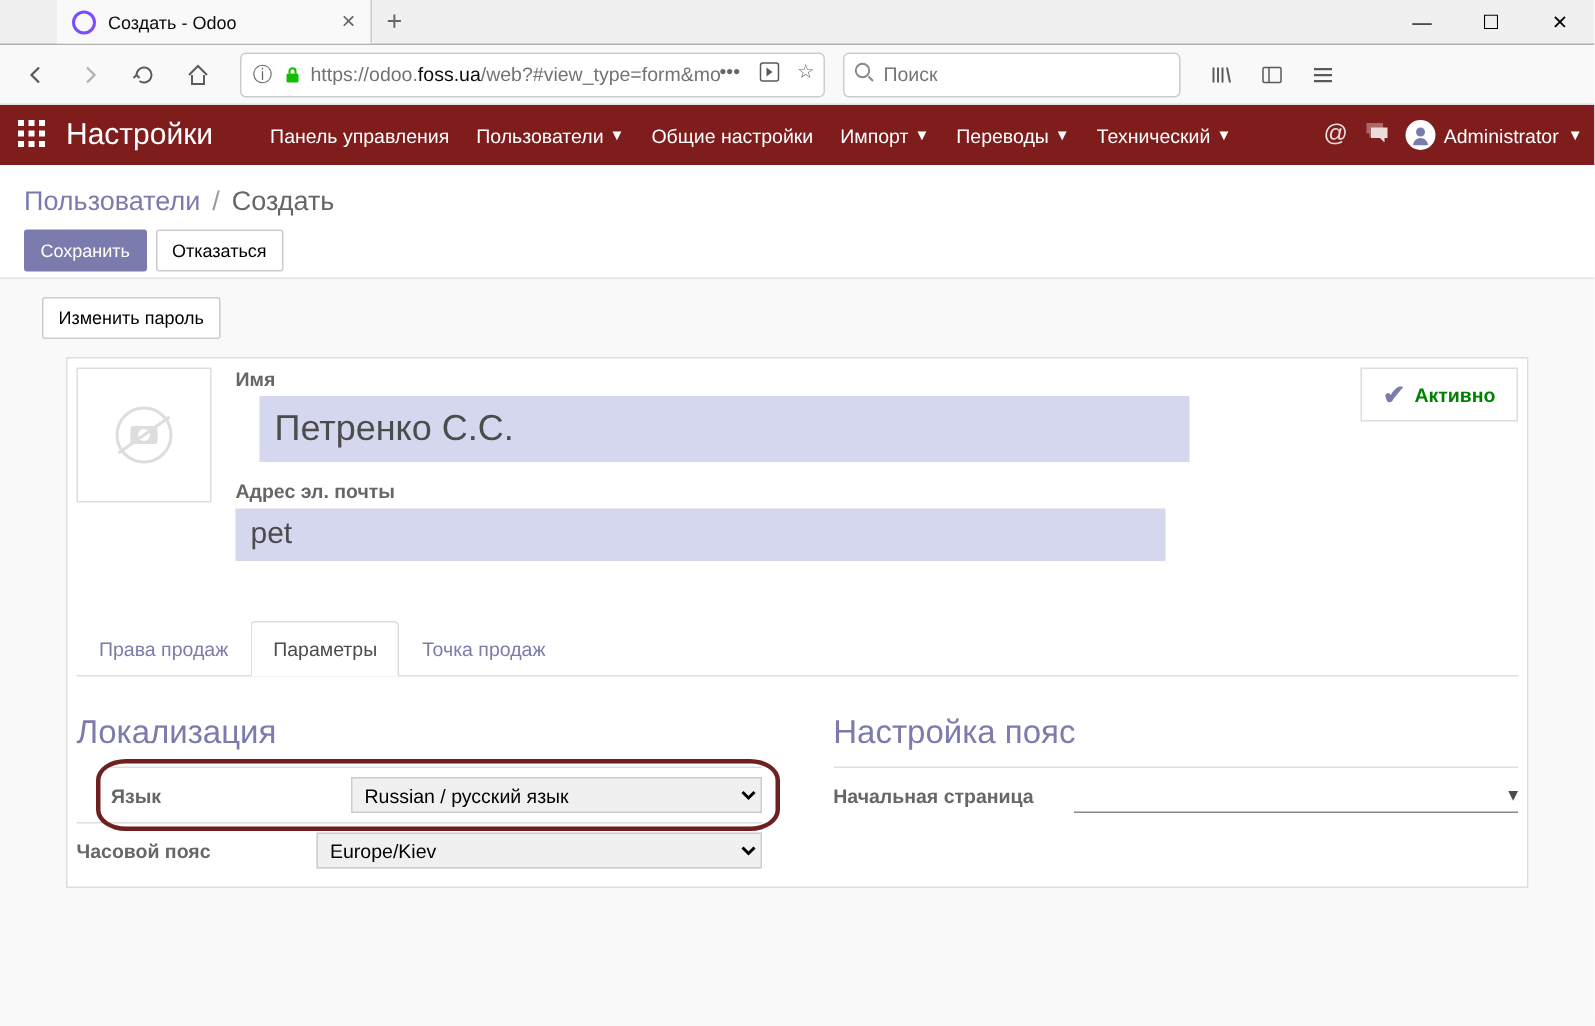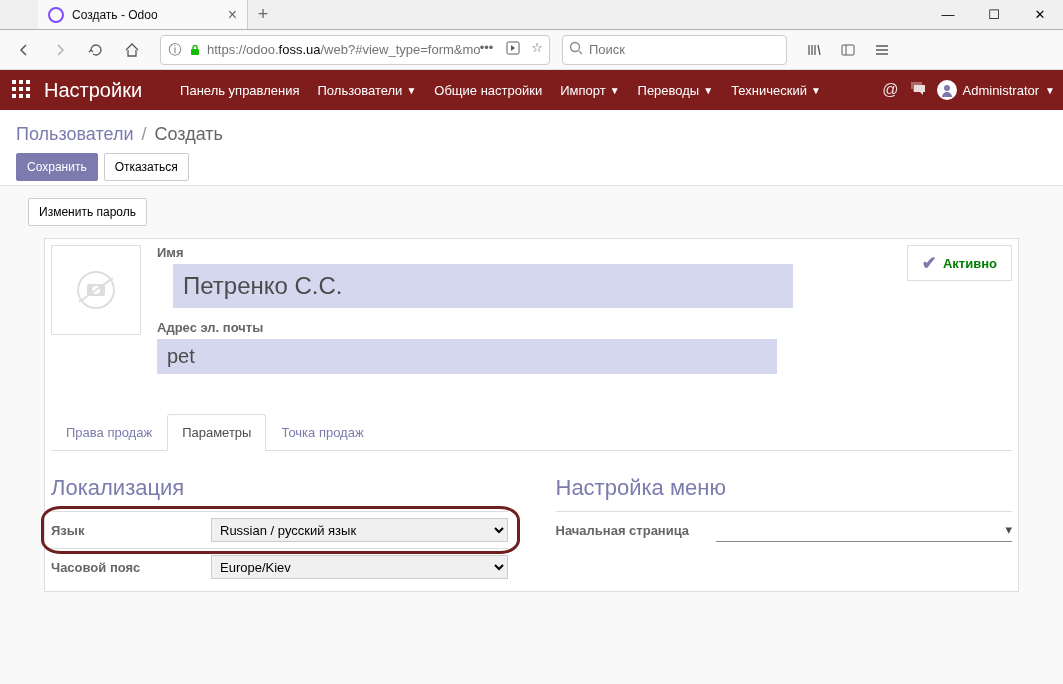--- a/index.html
+++ b/index.html
@@ -68,21 +68,21 @@
   .tabx { padding:10px 14px; font-size:13px; color:#7c7bad; cursor:pointer; border:1px solid transparent; margin-bottom:-1px; }
   .tabx.active { border:1px solid #ddd; border-bottom-color:#fff; background:#fff; color:#4c4c4c; border-radius:3px 3px 0 0; }
   
   .tab-content { display:flex; gap:48px; padding-top:24px; }
   .col { flex:1; }
   .section-title { font-size:22px; color:#7c7bad; margin-bottom:10px; }
   .form-row { display:flex; align-items:center; border-top:1px solid #ddd; padding:6px 0; }
   .form-row label { width:160px; font-size:13px; font-weight:bold; color:#666; }
   .form-row .sel { flex:1; height:24px; border:1px solid #ccc; padding:0 4px; font-size:13px; background:#f0f0f0; }
   .form-row .dd { flex:1; border-bottom:1px solid #888; padding:4px 0; display:flex; justify-content:flex-end; }
-  .highlight-ring { position:relative; }
+  .highlight-ring { position:relative;margin-left:23px; }
   .highlight-ring::after { content:""; position:absolute; left:-10px; right:-12px; top:-6px; bottom:-6px; border:3px solid #6e1f1f; border-radius:20px/14px; pointer-events:none; }
 </style>
 </head>
 <body>
 
 <div class="titlebar">
   <div class="tab">
     <div class="tab-icon"></div>
     <span class="tab-title">Создать - Odoo</span>
     <span class="tab-close">×</span>
@@ -279,21 +279,21 @@
           </select>
         </div>
         <div class="form-row">
           <label>Часовой пояс</label>
           <select class="sel">
             <option>Europe/Kiev</option>
           </select>
         </div>
       </div>
       <div class="col">
-        <div class="section-title">Настройка меню</div>
+        <div class="section-title">Настройка пояс</div>
         <div class="form-row">
           <label>Начальная страница</label>
           <div class="dd">
             <span>▾</span>
           </div>
         </div>
       </div>
     </div>
   </div>
 </div>

